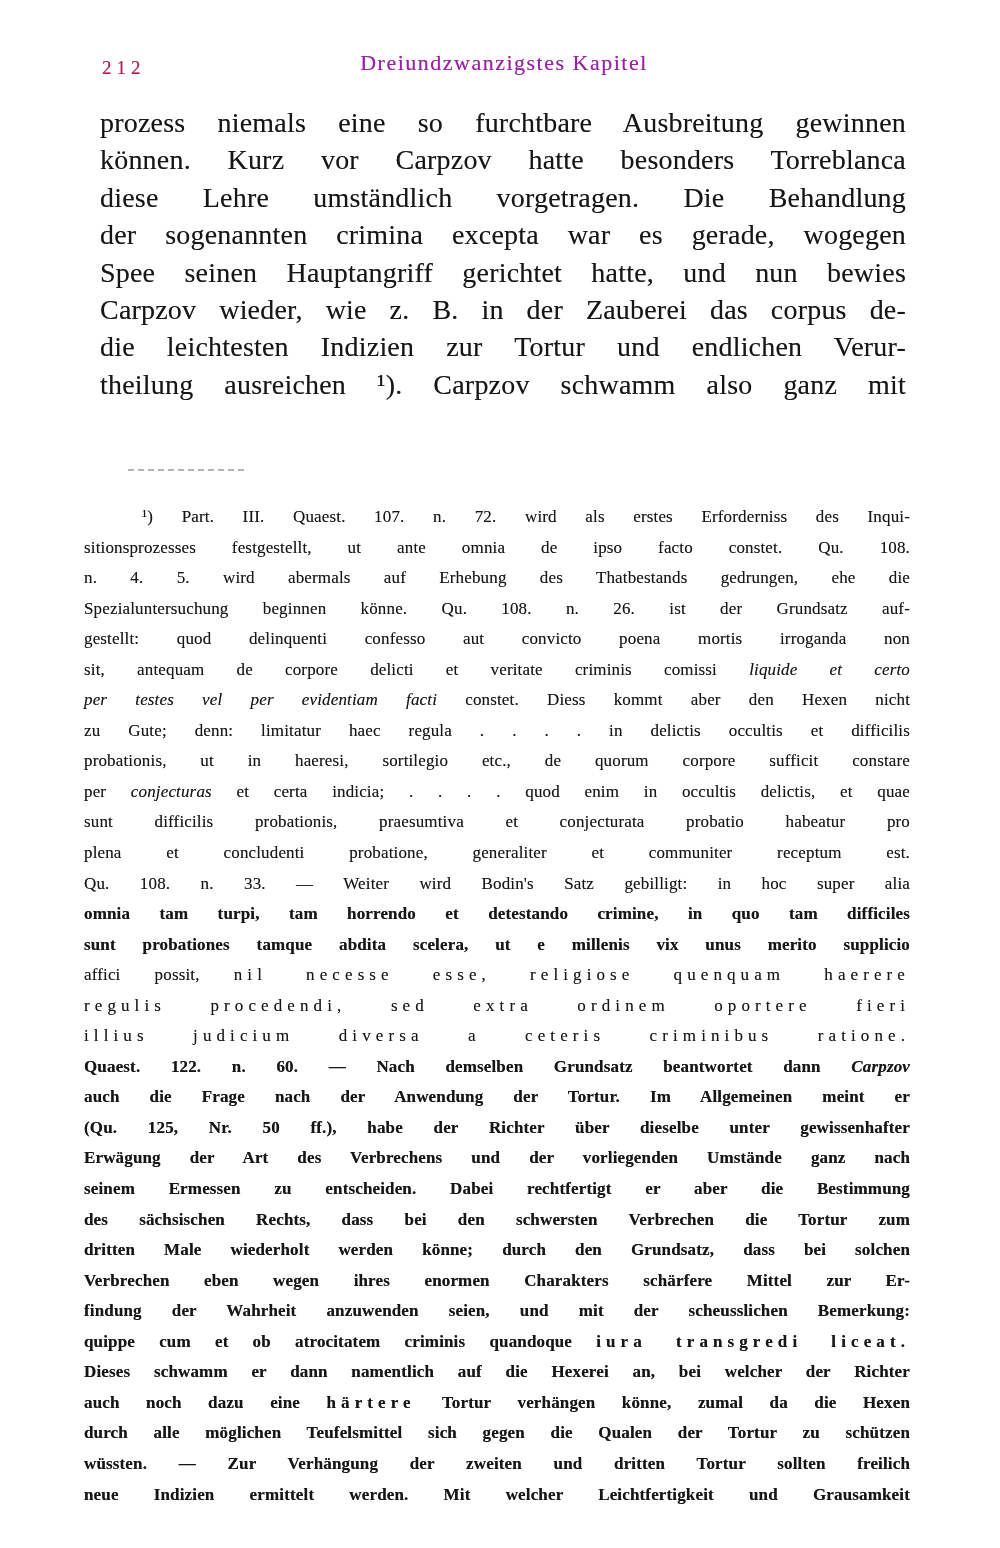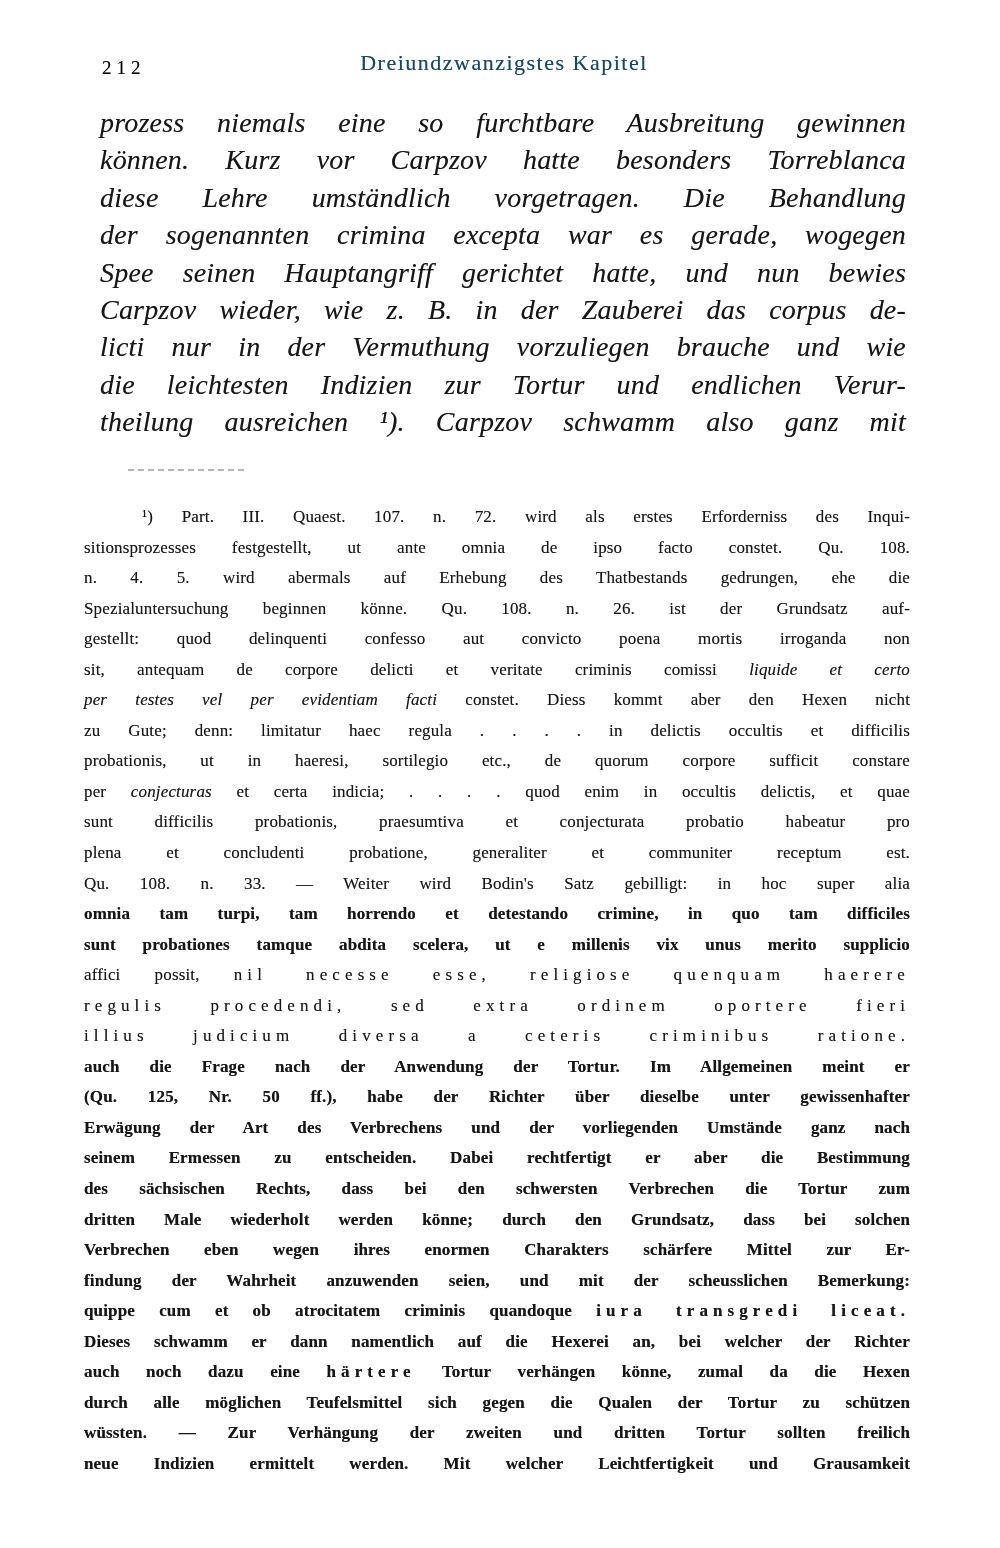--- a/index.html
+++ b/index.html
@@ -26,40 +26,39 @@
     left: 100px;
     right: 92px;
     height: 32px;
   }
   .pagenum {
     position: absolute;
     left: 2px;
     top: 9px;
     font-size: 19px;
     letter-spacing: 5px;
-    color: #000000;
+    color: #be185d;
   }
   .chapter {
     position: absolute;
     left: 0;
     right: 0;
     top: 2px;
     text-align: center;
     font-size: 22px;
     letter-spacing: 1.5px;
-    color: #0c4a6e;
+    color: #a21caf;
   }
 
   
   .body-text {
     position: absolute;
     left: 100px;
     width: 806px;
     top: 104px;
-    font-style: italic;
   }
   .bline {
     font-size: 28px;
     line-height: 37.4px;
     text-align: justify;
     text-align-last: justify;
     white-space: nowrap;
     letter-spacing: 0.2px;
   }
 
@@ -103,21 +102,20 @@
     <span class="chapter">Dreiundzwanzigstes Kapitel</span>
   </header>
 
   <main class="body-text" id="body-lines">
       <div class="bline">prozess niemals eine so furchtbare Ausbreitung gewinnen</div>
       <div class="bline">können. Kurz vor Carpzov hatte besonders Torreblanca</div>
       <div class="bline">diese Lehre umständlich vorgetragen. Die Behandlung</div>
       <div class="bline">der sogenannten crimina excepta war es gerade, wogegen</div>
       <div class="bline">Spee seinen Hauptangriff gerichtet hatte, und nun bewies</div>
       <div class="bline">Carpzov wieder, wie z. B. in der Zauberei das corpus de-</div>
-      <div class="bline">licti nur in der Vermuthung vorzuliegen brauche und wie</div>
       <div class="bline">die leichtesten Indizien zur Tortur und endlichen Verur-</div>
       <div class="bline">theilung ausreichen ¹). Carpzov schwamm also ganz mit</div>
     </main>
 
   <div class="fn-divider"></div>
 
   <section class="footnote" id="footnote-lines">
       <div class="fline indent"><span class="n">¹) Part. III. Quaest. 107. n. 72. wird als erstes Erforderniss des Inqui-</span></div>
       <div class="fline"><span class="n">sitionsprozesses festgestellt, ut ante omnia de ipso facto constet. Qu. 108.</span></div>
       <div class="fline"><span class="n">n. 4. 5. wird abermals auf Erhebung des Thatbestands gedrungen, ehe die</span></div>
@@ -129,20 +127,21 @@
       <div class="fline"><span class="n">probationis, ut in haeresi, sortilegio etc., de quorum corpore sufficit constare</span></div>
       <div class="fline"><span class="n">per </span><span class="i">conjecturas</span><span class="n"> et certa indicia; . . . . quod enim in occultis delictis, et quae</span></div>
       <div class="fline"><span class="n">sunt difficilis probationis, praesumtiva et conjecturata probatio habeatur pro</span></div>
       <div class="fline"><span class="n">plena et concludenti probatione, generaliter et communiter receptum est.</span></div>
       <div class="fline"><span class="n">Qu. 108. n. 33. — Weiter wird Bodin's Satz gebilligt: in hoc super alia</span></div>
       <div class="fline heavy"><span class="n">omnia tam turpi, tam horrendo et detestando crimine, in quo tam difficiles</span></div>
       <div class="fline heavy"><span class="n">sunt probationes tamque abdita scelera, ut e millenis vix unus merito supplicio</span></div>
       <div class="fline"><span class="n">affici possit, </span><span class="sp">nil necesse esse, religiose quenquam haerere</span></div>
       <div class="fline"><span class="sp">regulis procedendi, sed extra ordinem oportere fieri</span></div>
       <div class="fline"><span class="sp">illius judicium diversa a ceteris criminibus ratione.</span></div>
+      <div class="fline heavy"><span class="n">Quaest. 122. n. 60. — Nach demselben Grundsatz beantwortet dann </span><span class="i">Carpzov</span></div>
       <div class="fline heavy"><span class="n">auch die Frage nach der Anwendung der Tortur. Im Allgemeinen meint er</span></div>
       <div class="fline heavy"><span class="n">(Qu. 125, Nr. 50 ff.), habe der Richter über dieselbe unter gewissenhafter</span></div>
       <div class="fline heavy"><span class="n">Erwägung der Art des Verbrechens und der vorliegenden Umstände ganz nach</span></div>
       <div class="fline heavy"><span class="n">seinem Ermessen zu entscheiden. Dabei rechtfertigt er aber die Bestimmung</span></div>
       <div class="fline heavy"><span class="n">des sächsischen Rechts, dass bei den schwersten Verbrechen die Tortur zum</span></div>
       <div class="fline heavy"><span class="n">dritten Male wiederholt werden könne; durch den Grundsatz, dass bei solchen</span></div>
       <div class="fline heavy"><span class="n">Verbrechen eben wegen ihres enormen Charakters schärfere Mittel zur Er-</span></div>
       <div class="fline heavy"><span class="n">findung der Wahrheit anzuwenden seien, und mit der scheusslichen Bemerkung:</span></div>
       <div class="fline heavy"><span class="n">quippe cum et ob atrocitatem criminis quandoque </span><span class="sp">iura transgredi liceat.</span></div>
       <div class="fline heavy"><span class="n">Dieses schwamm er dann namentlich auf die Hexerei an, bei welcher der Richter</span></div>

